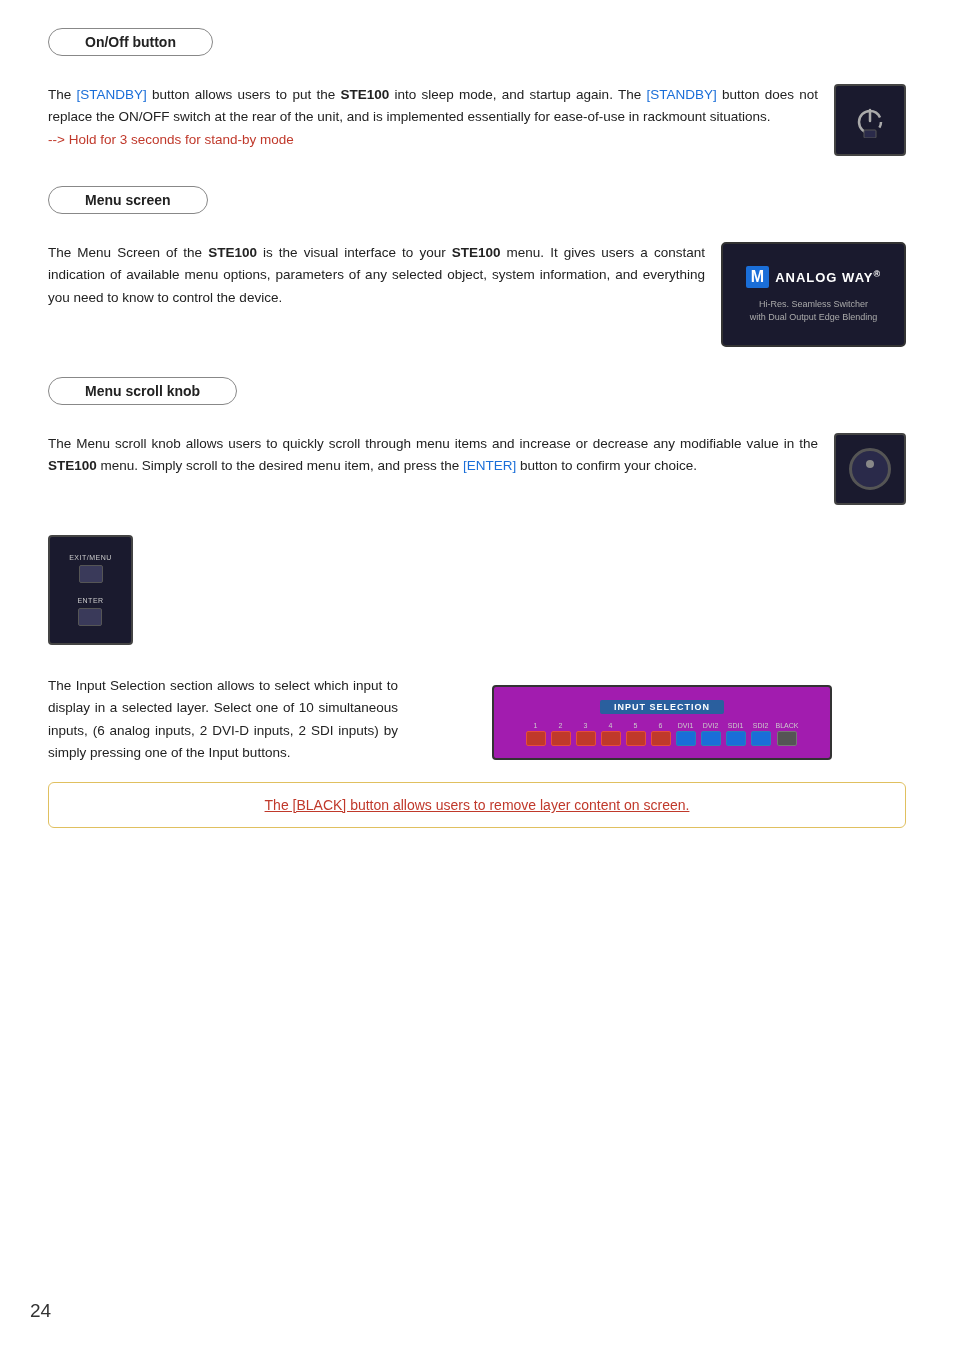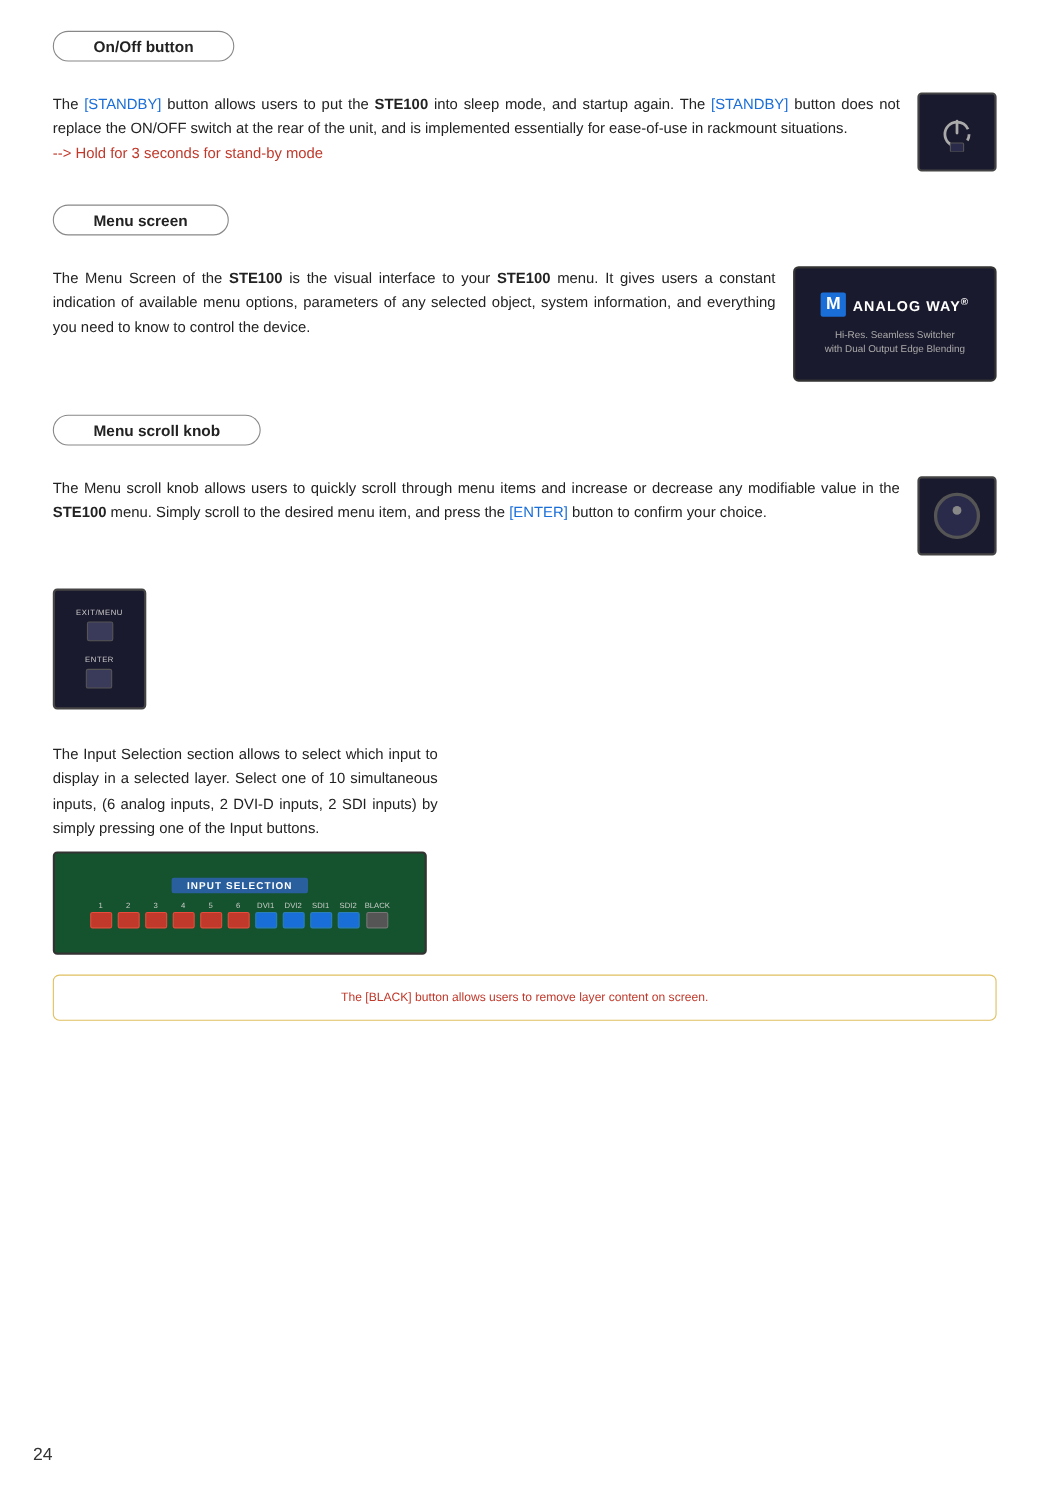--- a/index.html
+++ b/index.html
@@ -13,23 +13,23 @@
       position: relative;
     }
     .page {
       width: 954px;
       min-height: 1350px;
       padding: 28px 48px 40px 48px;
       position: relative;
     }
     .page-number {
       position: absolute;
-      bottom: 18px;
+      bottom: 28px;
       left: 30px;
-      font-size: 16px;
+      font-size: 19px;
       color: #333;
       margin-top: 44px;
     }
 
     
     .section-heading {
       display: inline-block;
       border: 1.5px solid #888;
       border-radius: 20px;
       padding: 5px 36px;
@@ -177,22 +177,22 @@
       width: 24px;
       height: 18px;
       background: #3a3a5a;
       border-radius: 2px;
       border: 1px solid #555;
     }
 
     
     .img-input-sel {
       width: 340px;
-      height: 94px;
-      background: #14532d;
+      height: 75px;
+      background: #a21caf;
       border-radius: 4px;
       display: flex;
       flex-direction: column;
       align-items: center;
       justify-content: center;
       border: 2px solid #333;
       padding: 6px 10px;
     }
     .input-sel-header {
       background: #2a5f9e;
@@ -229,29 +229,30 @@
     .input-btn-square.blue { background: #1a6ed8; border-color: #2980b9; }
     .input-btn-square.dark { background: #555; border-color: #777; }
 
     
     .bottom-note {
       border: 1.5px solid #e0c060;
       border-radius: 6px;
       padding: 14px 30px;
       text-align: center;
       color: #c0392b;
-      font-size: 11px;
+      font-size: 14px;
       margin-top: 14px;
       background: #fff;
+      text-decoration: underline;
     }
 
     
     .input-sel-section {
       display: flex;
-      flex-direction: column;
+      flex-direction: row;
       align-items: flex-start;
       margin-bottom: 18px;
     }
     .input-sel-text {
       width: 370px;
       line-height: 1.65;
       text-align: justify;
       padding-right: 20px;
     }
     .input-sel-img {

